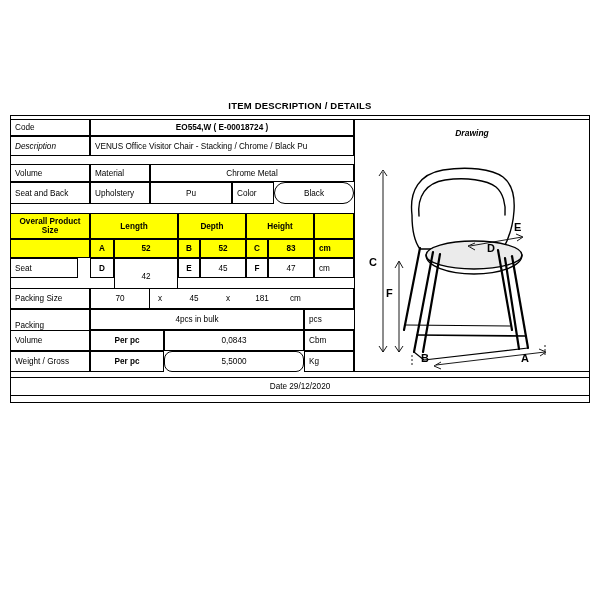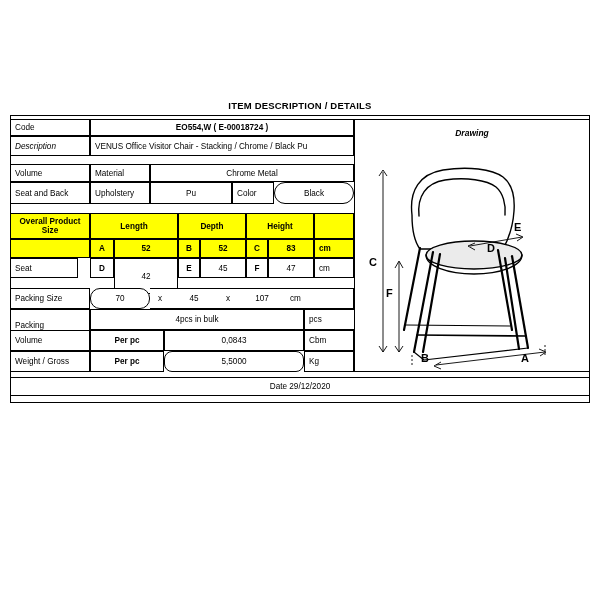--- a/index.html
+++ b/index.html
@@ -136,25 +136,25 @@
   <div class="cell c-left" style="left:10px;  top:258px; width:68px; height:20px;">Seat</div>
   <div class="cell c-center bold" style="left:90px;  top:258px; width:24px; height:20px;">D</div>
   <div class="cell c-center" style="left:114px; top:258px; width:64px; height:36px;">42</div>
   <div class="cell c-center bold" style="left:178px; top:258px; width:22px; height:20px;">E</div>
   <div class="cell c-center" style="left:200px; top:258px; width:46px; height:20px;">45</div>
   <div class="cell c-center bold" style="left:246px; top:258px; width:22px; height:20px;">F</div>
   <div class="cell c-center" style="left:268px; top:258px; width:46px; height:20px;">47</div>
   <div class="cell c-left" style="left:314px; top:258px; width:40px; height:20px;">cm</div>
 
   <div class="cell c-left" style="left:10px;  top:288px; width:80px;  height:21px;">Packing Size</div>
-  <div class="cell c-center" style="left:90px;  top:288px; width:60px;  height:21px;border-radius:10px;">70</div>
+  <div class="cell c-center" style="left:90px;  top:288px; width:60px;  height:21px;">70</div>
   <div class="cell c-center" style="left:150px; top:288px; width:20px;  height:21px; border-left:none; border-right:none;">x</div>
   <div class="cell c-center" style="left:170px; top:288px; width:48px;  height:21px; border-left:none; border-right:none;">45</div>
   <div class="cell c-center" style="left:218px; top:288px; width:20px;  height:21px; border-left:none; border-right:none;">x</div>
-  <div class="cell c-center" style="left:238px; top:288px; width:48px;  height:21px; border-left:none; border-right:none;">107</div>
+  <div class="cell c-center" style="left:238px; top:288px; width:48px;  height:21px; border-left:none; border-right:none;">181</div>
   <div class="cell c-left" style="left:286px; top:288px; width:68px;  height:21px; border-left:none;">cm</div>
 
   <div class="cell c-left" style="left:10px;  top:309px; width:80px;  height:33px;">Packing</div>
   <div class="cell c-center" style="left:90px;  top:309px; width:214px; height:21px;">4pcs in bulk</div>
   <div class="cell c-left" style="left:304px; top:309px; width:66px;  height:21px;">pcs</div>
 
   <div class="cell c-left" style="left:10px;  top:330px; width:80px;  height:21px;">Volume</div>
   <div class="cell c-center bold" style="left:90px;  top:330px; width:74px; height:21px;">Per pc</div>
   <div class="cell c-center" style="left:164px; top:330px; width:140px; height:21px;">0,0843</div>
   <div class="cell c-left" style="left:304px; top:330px; width:50px;  height:21px;">Cbm</div>

